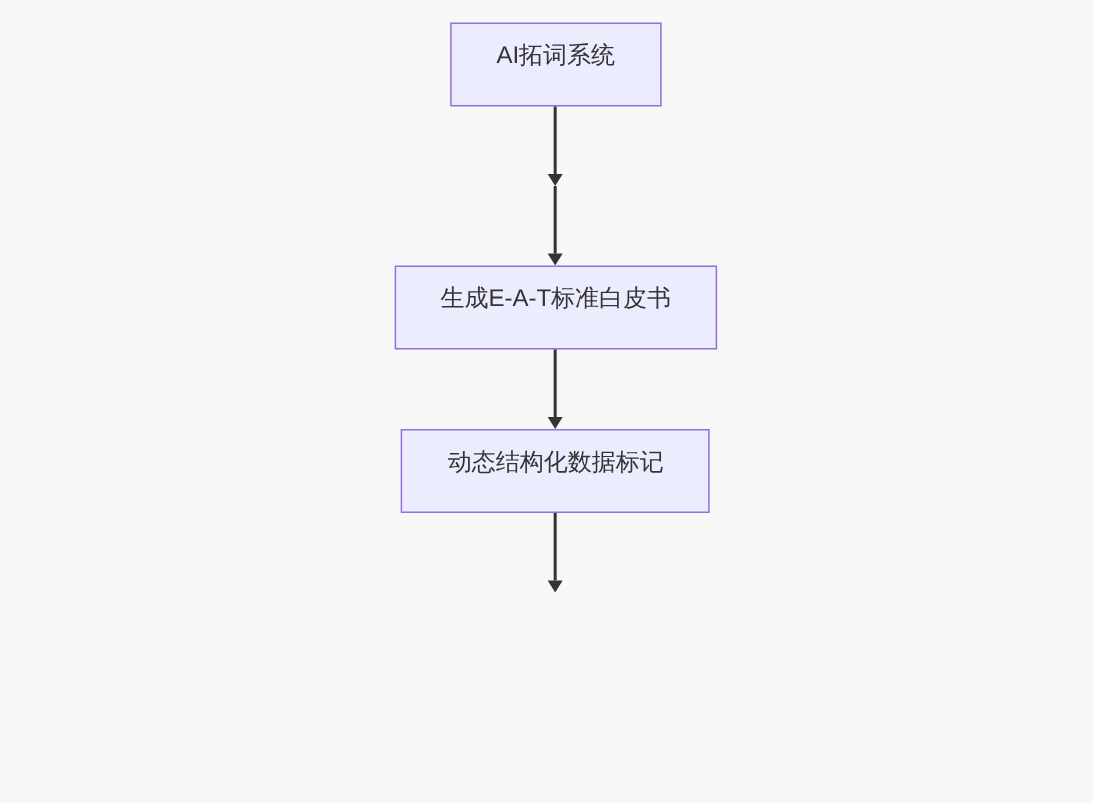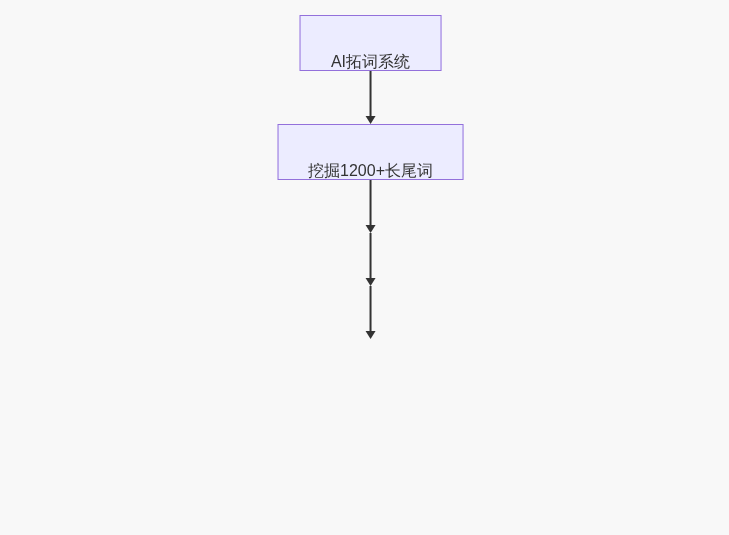--- a/index.html
+++ b/index.html
@@ -24,23 +24,23 @@
     left: 50%;
     transform: translateX(calc(-50% + 6px));
     display: flex;
     flex-direction: column;
     align-items: center;
   }
   .node {
     box-sizing: border-box;
     height: 56px;
     min-width: 140px;
-    padding: 0 30px;
+    padding: 14px 30px;
     display: flex;
-    align-items: flex-end;
+    align-items: flex-start;
     justify-content: center;
     background: var(--node-fill, #ECECFF);
     border: 1px solid var(--node-border, #9370DB);
     white-space: nowrap;
   }
   .node-label {
     font-size: 16px;
     color: var(--node-text, #333333);
     line-height: 1;
   }
@@ -72,35 +72,38 @@
 
     <div class="node">
       <span class="node-label">AI拓词系统</span>
     </div>
 
     <div class="connector">
       <div class="connector-line"></div>
       <div class="connector-head"></div>
     </div>
 
+
+    <div class="connector">
+      <div class="connector-line"></div>
+      <div class="connector-head"></div>
+    </div>
+
     <div class="node">
-      <span class="node-label">挖掘1200+长尾词</span>
+      <span class="node-label">生成E-A-T标准白皮书</span>
     </div>
 
     <div class="connector">
       <div class="connector-line"></div>
       <div class="connector-head"></div>
     </div>
 
-
-    <div class="connector">
-      <div class="connector-line"></div>
-      <div class="connector-head"></div>
+    <div class="node">
+      <span class="node-label">动态结构化数据标记</span>
     </div>
-
 
     <div class="connector">
       <div class="connector-line"></div>
       <div class="connector-head"></div>
     </div>
 
 
   </div>
 </div>
 

